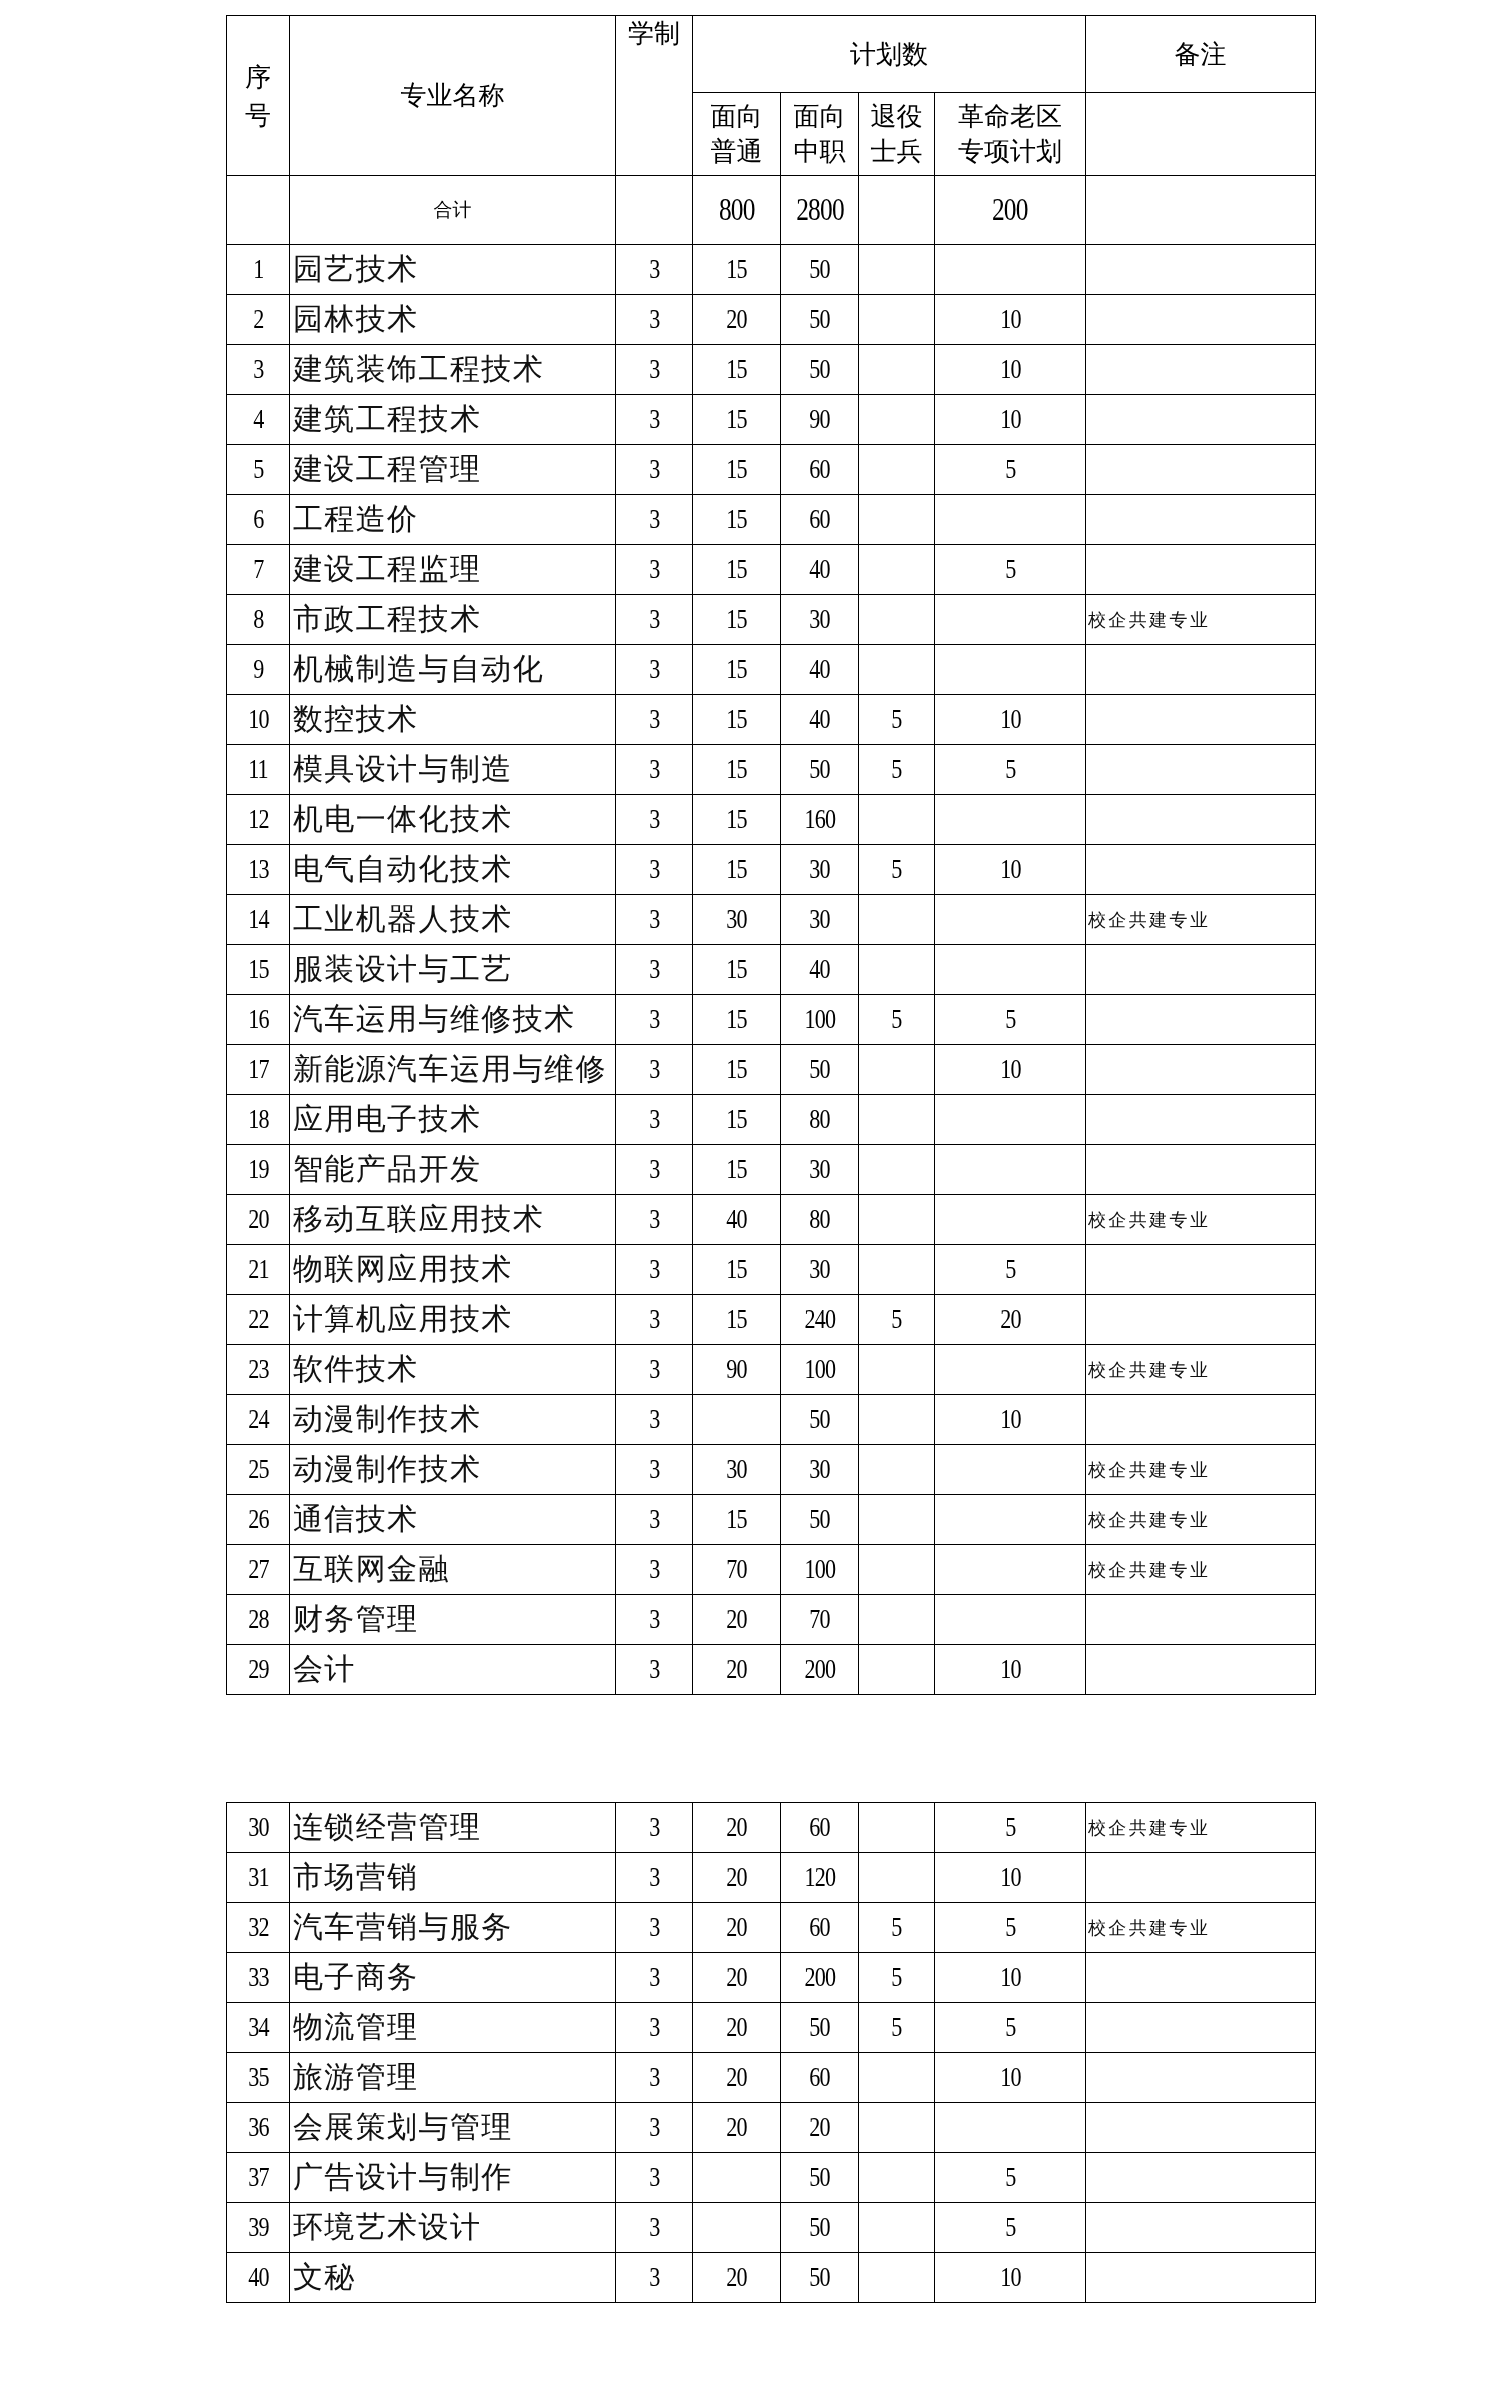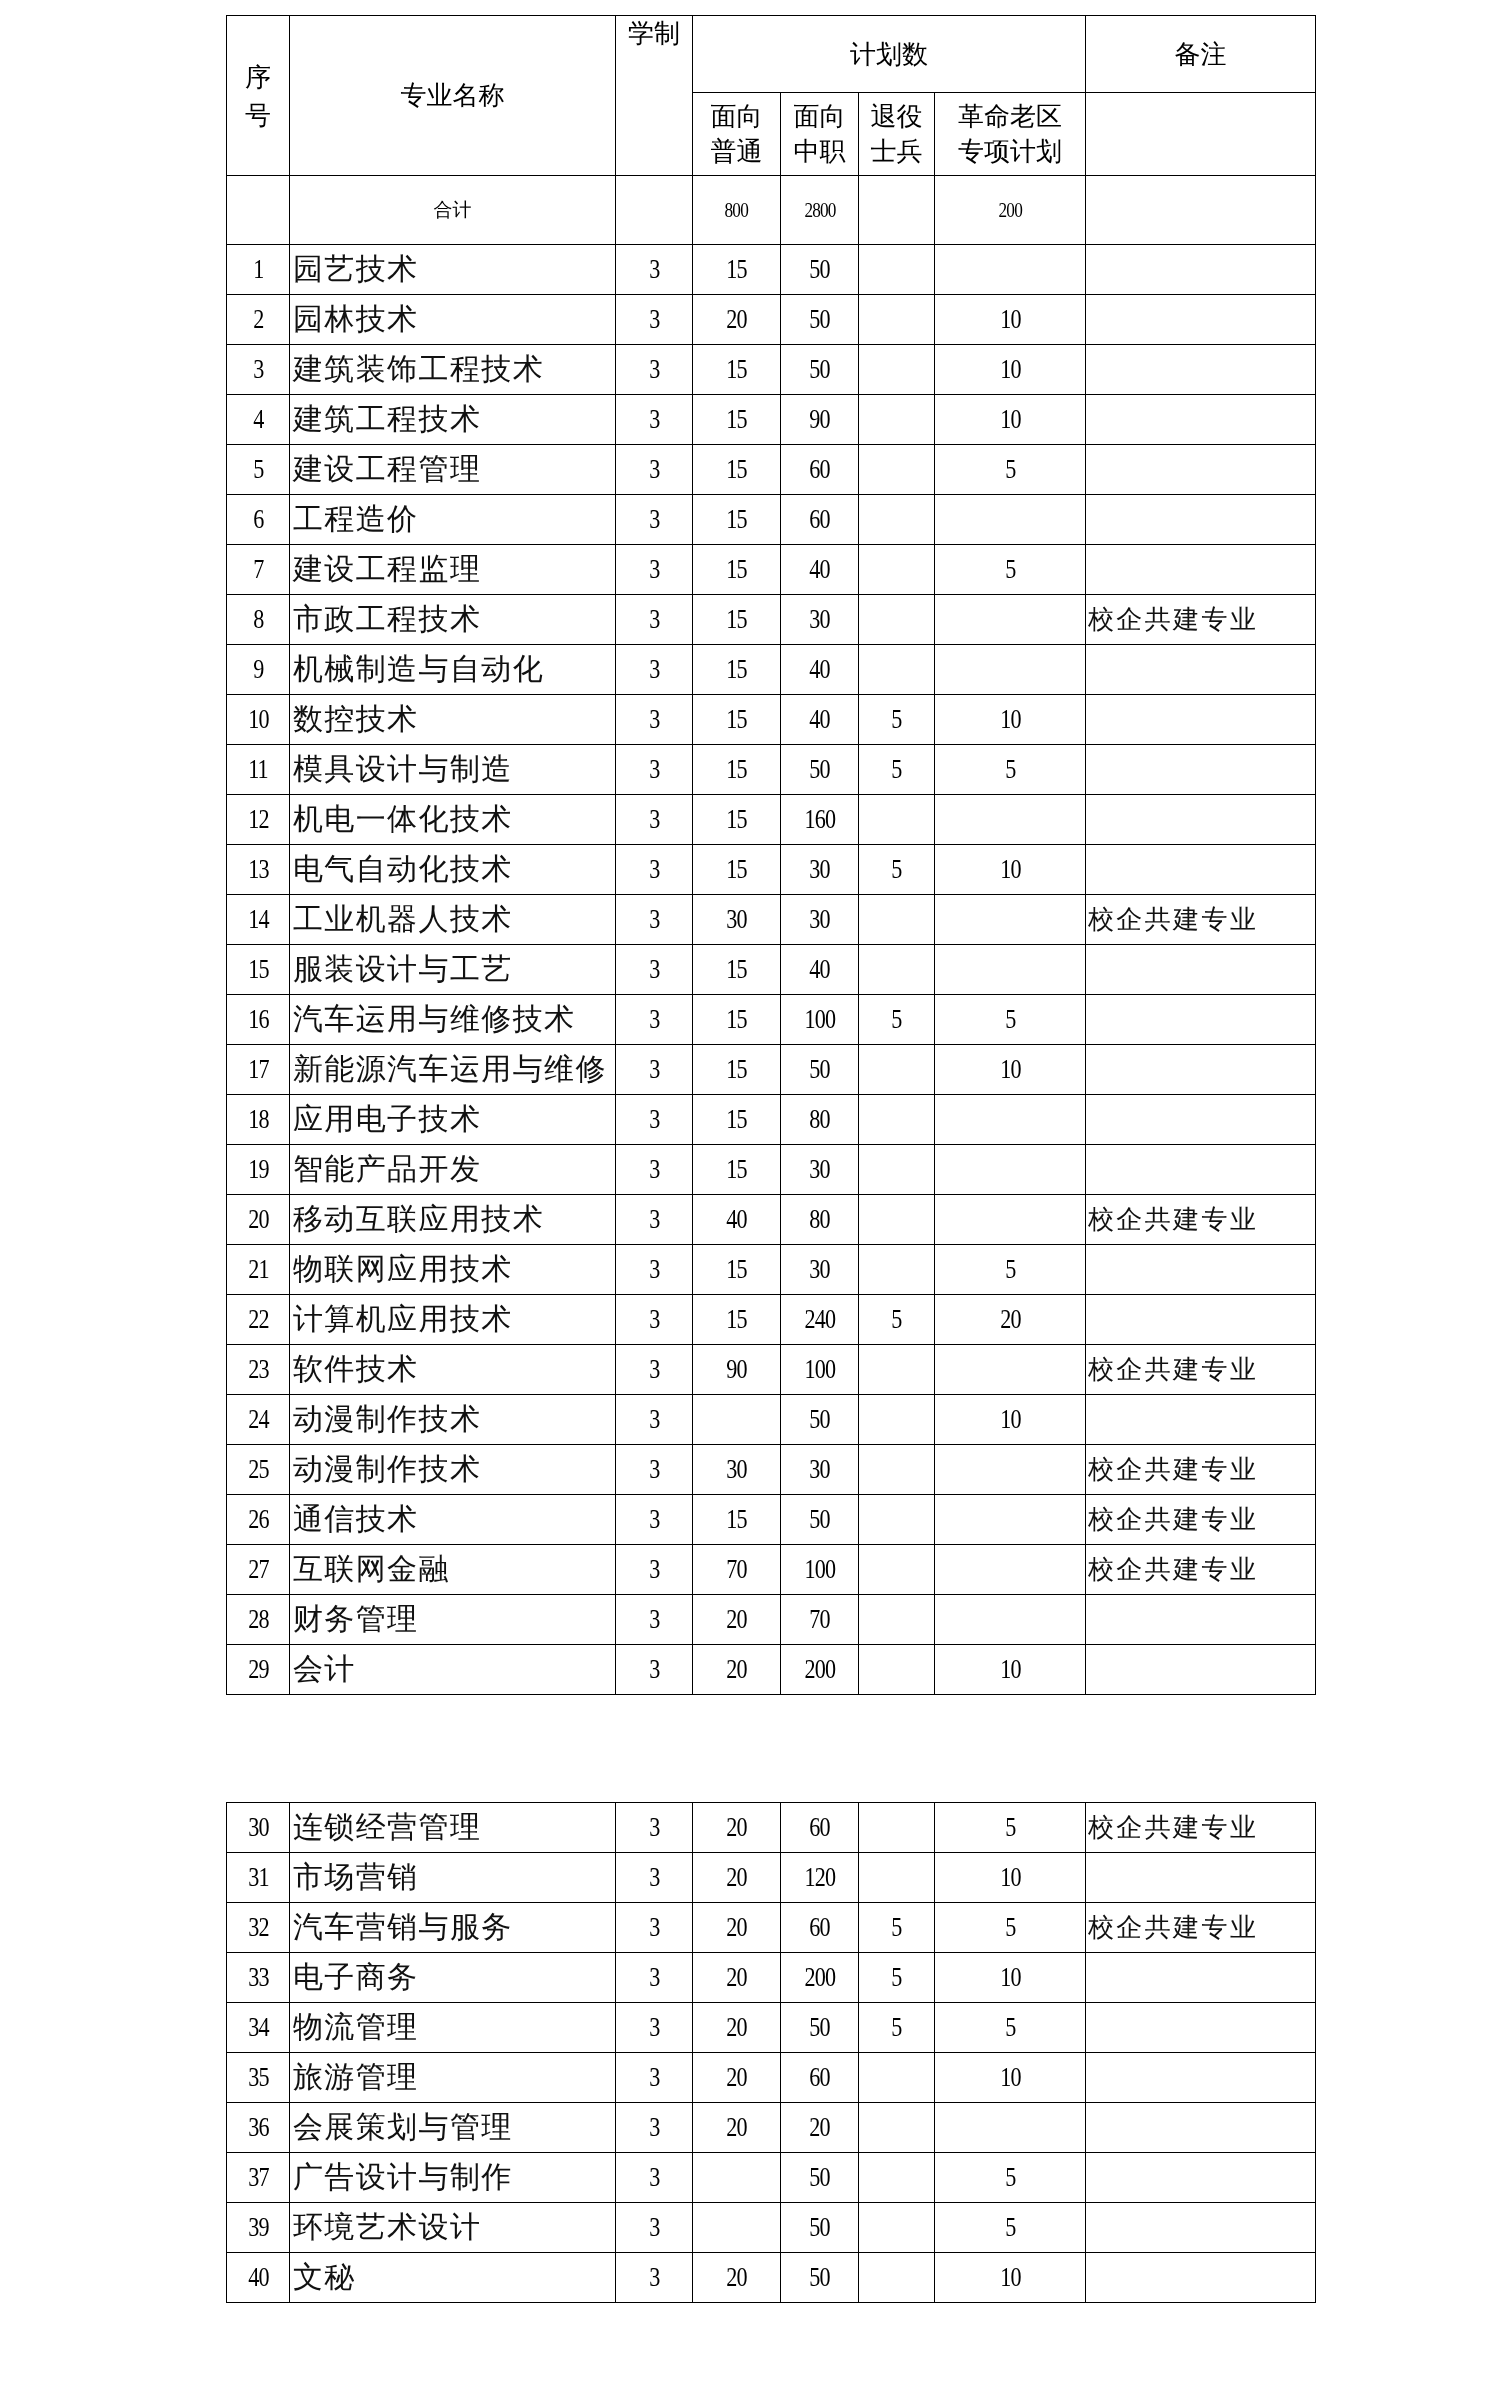--- a/index.html
+++ b/index.html
@@ -50,21 +50,21 @@
   .hd-xz { vertical-align: top !important; padding-top: 28.5px; text-align: center; }
   .hd-name { padding-bottom: 21px; }
 
   .total-row td { height: 68px; }
   .total-label {
     font-family: "DejaVu Sans", "Liberation Sans", sans-serif;
     font-size: 19px;
     text-align: center;
   }
   .total-num {
-    font-size: 21px;
+    font-size: 31px;
     text-align: center;
     font-weight: normal;
     letter-spacing: -1px;
   }
 
   .row td { height: 49px; }
   #table-cont .row td { height: 49px; }
   .c-seq, .c-num {
     font-size: 27px;
     text-align: center;
@@ -75,21 +75,21 @@
     font-family: "DejaVu Sans", "Liberation Sans", sans-serif;
     font-size: 30px;
     text-align: left;
     padding-left: 2.9px !important;
     font-weight: 300;
     color: #111;
     letter-spacing: 1.4px;
   }
   .c-note {
     font-family: "DejaVu Sans", "Liberation Sans", sans-serif;
-    font-size: 26px;
+    font-size: 18px;
     text-align: left;
     padding-left: 1.9px !important;
     color: #111;
     letter-spacing: 2.4px;
   }
 </style>
 </head>
 <body>
 
 <table class="grid" id="table-main">

